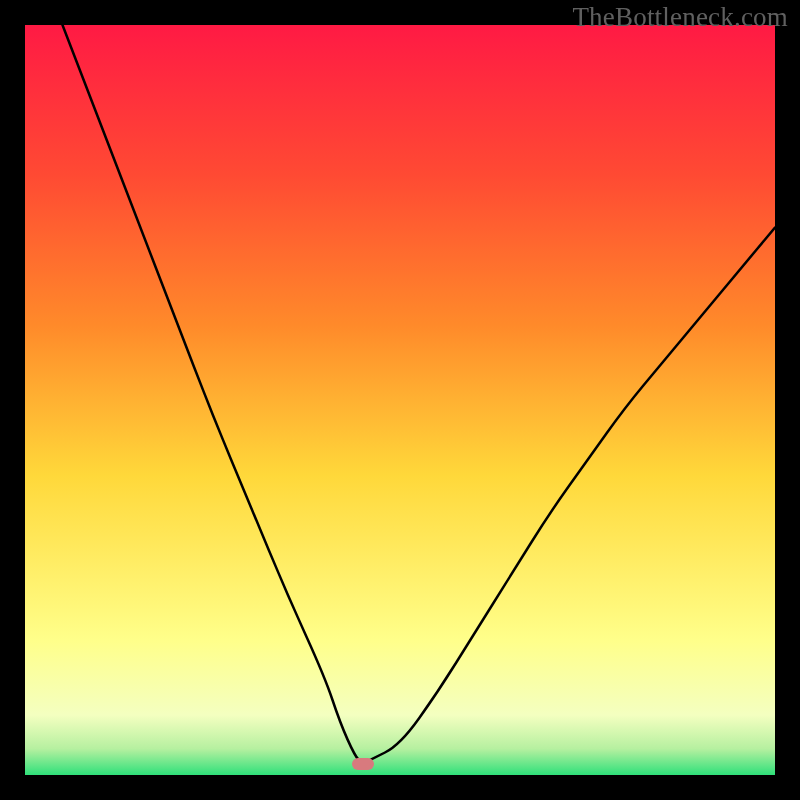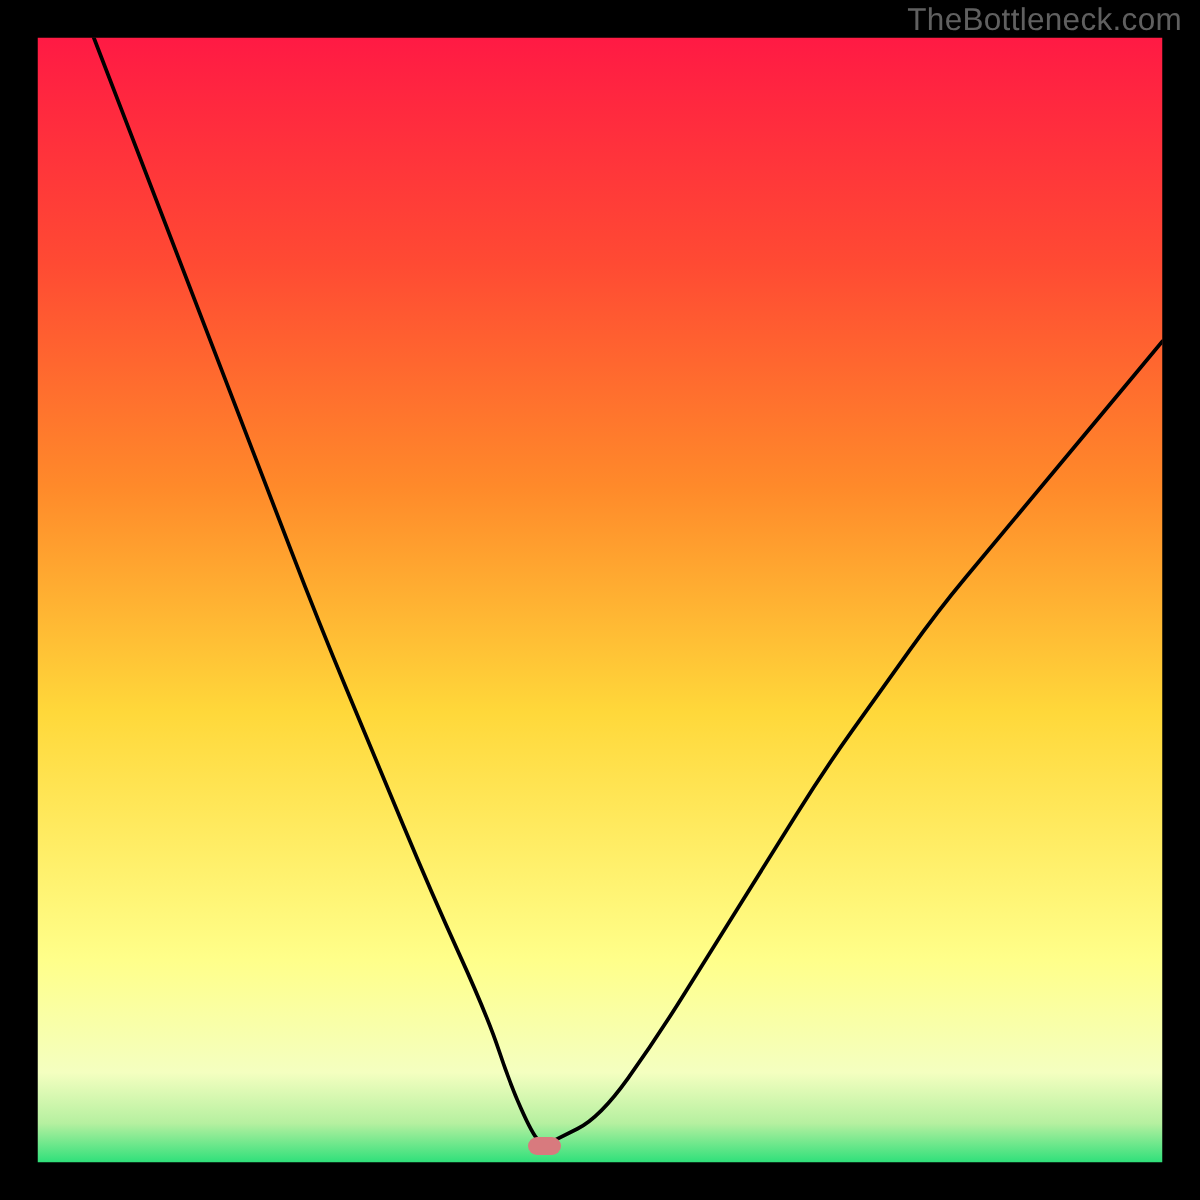--- a/index.html
+++ b/index.html
@@ -23,22 +23,22 @@
     left: 25px;
     top: 25px;
     width: 750px;
     height: 750px;
   }
   .watermark {
     position: absolute;
     top: 2px;
     right: 12px;
     color: #606060;
-    font-family: Liberation Sans, sans-serif;
-    font-size: 21px;
+    font-family: Liberation Serif, serif;
+    font-size: 27px;
     font-weight: 500;
     letter-spacing: 0.2px;
   }
   .curve {
     position: absolute;
     left: 0;
     top: 0;
     pointer-events: none;
   }
   .marker {

